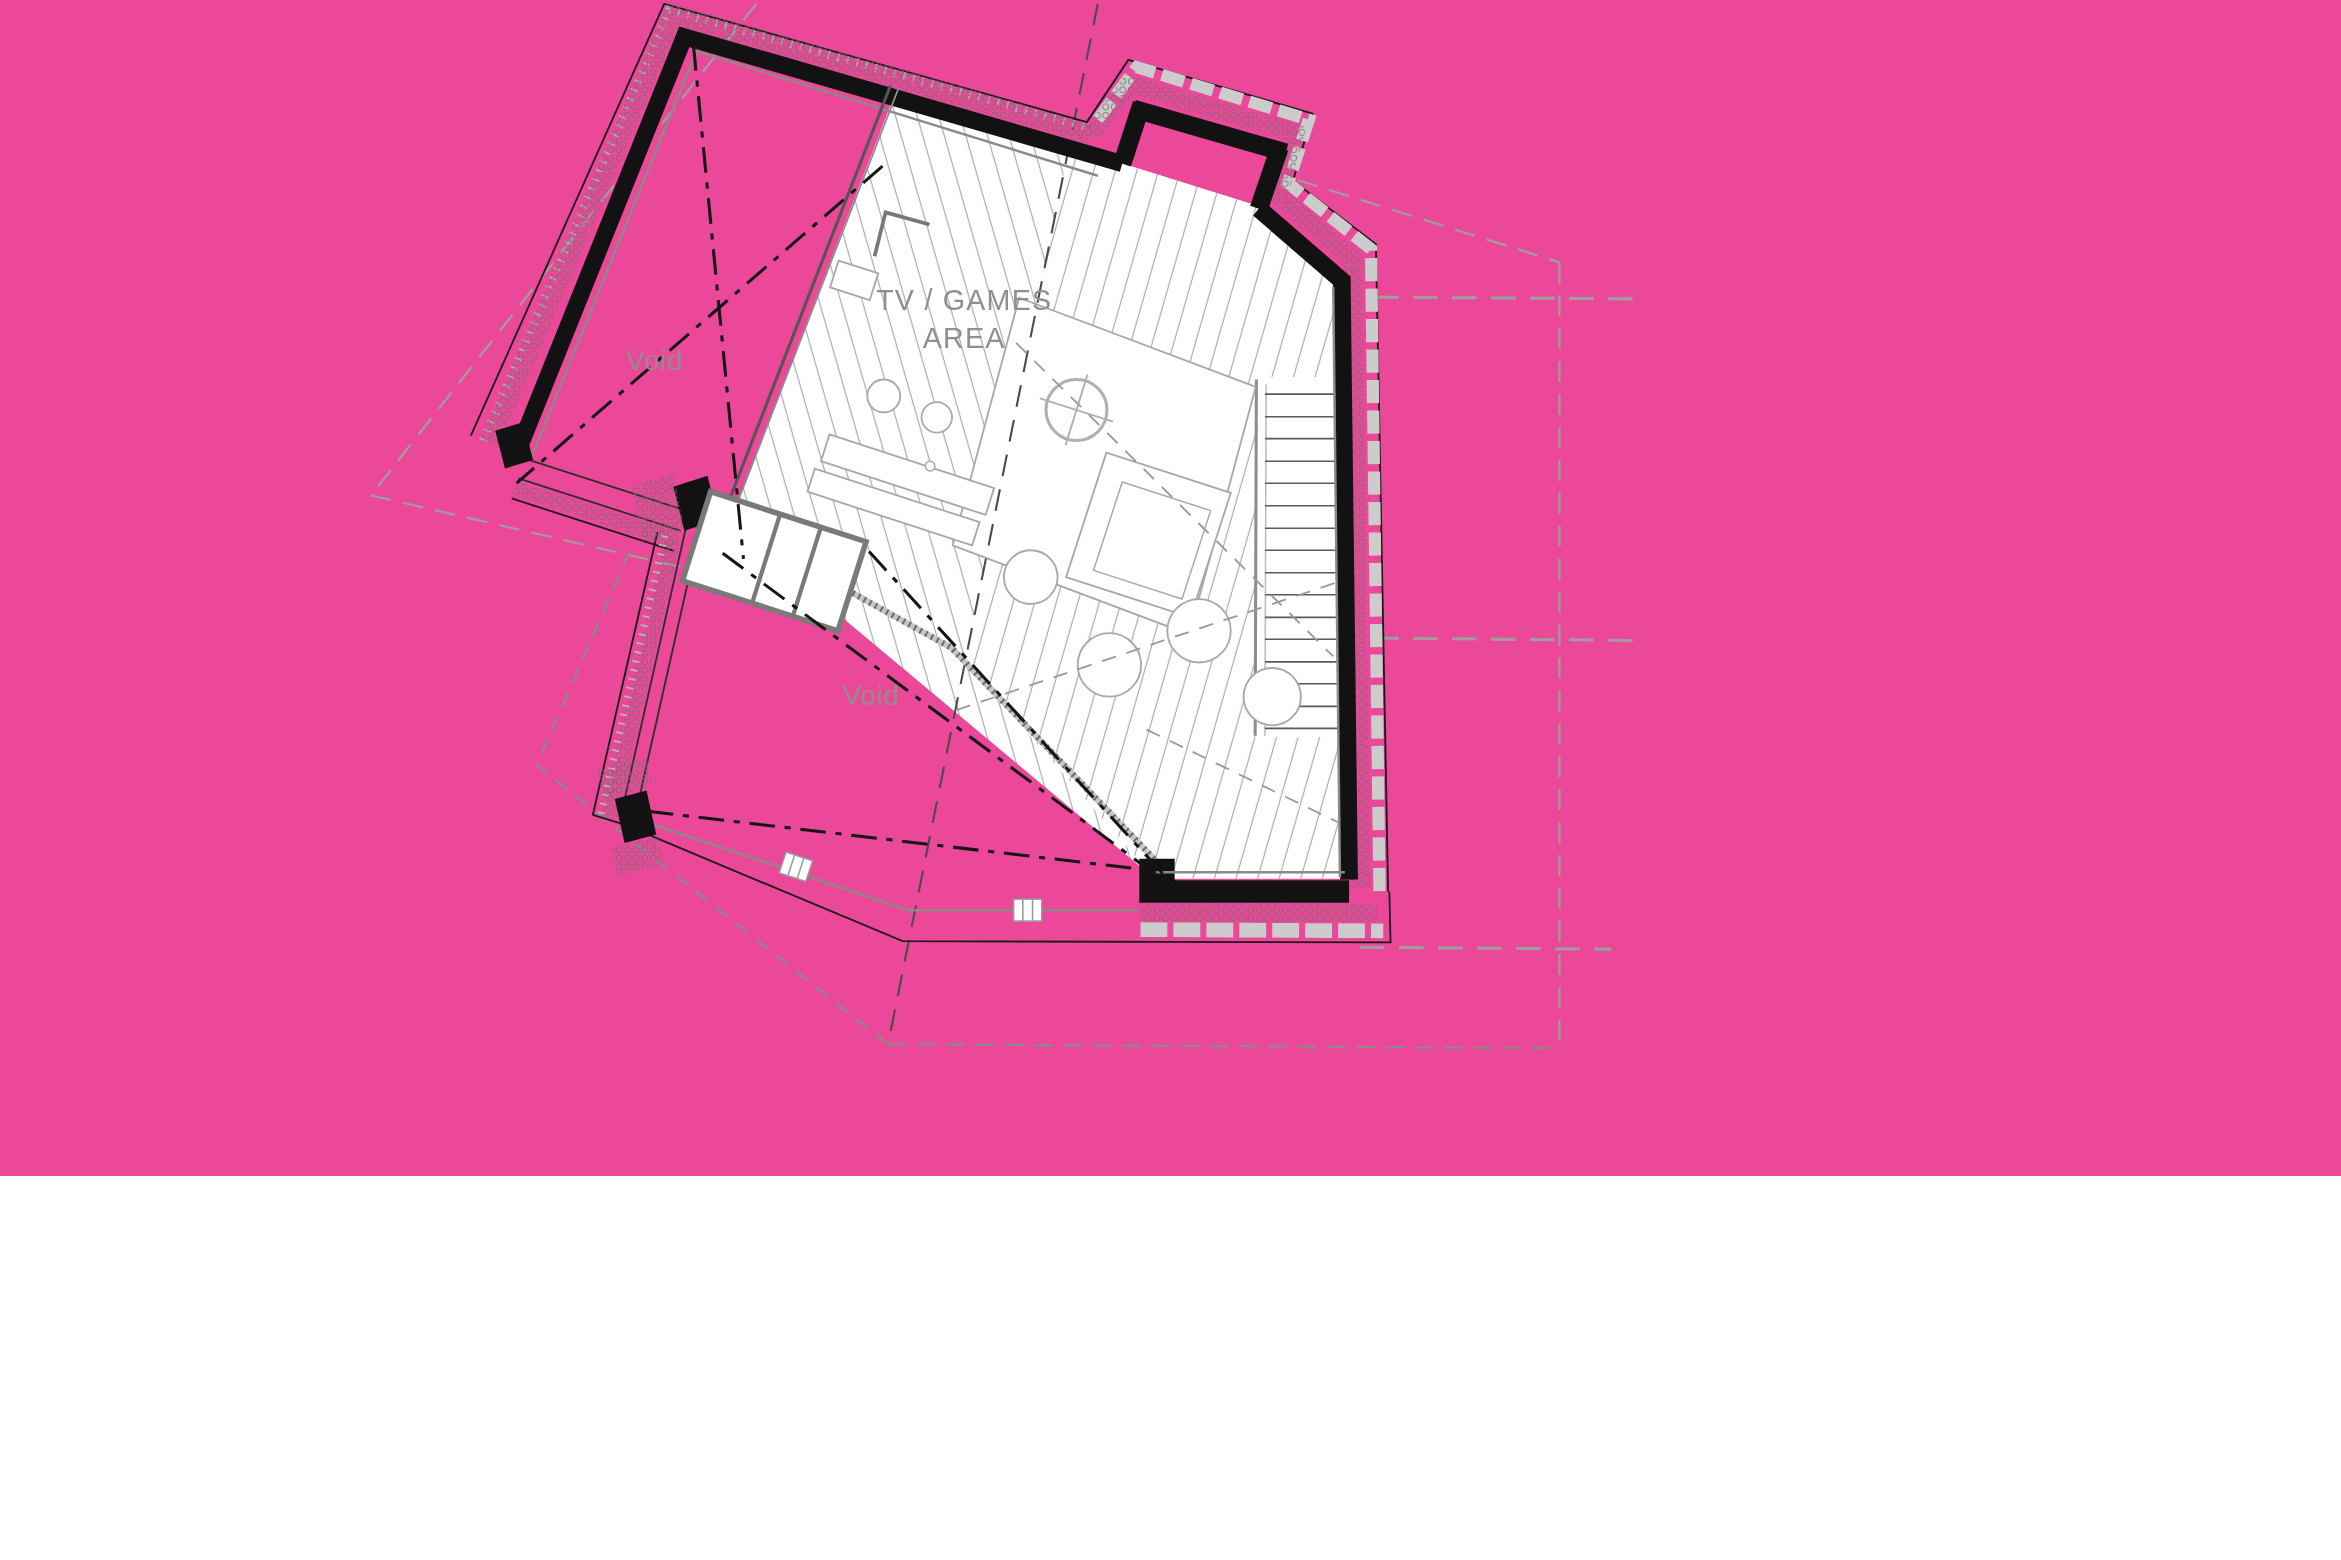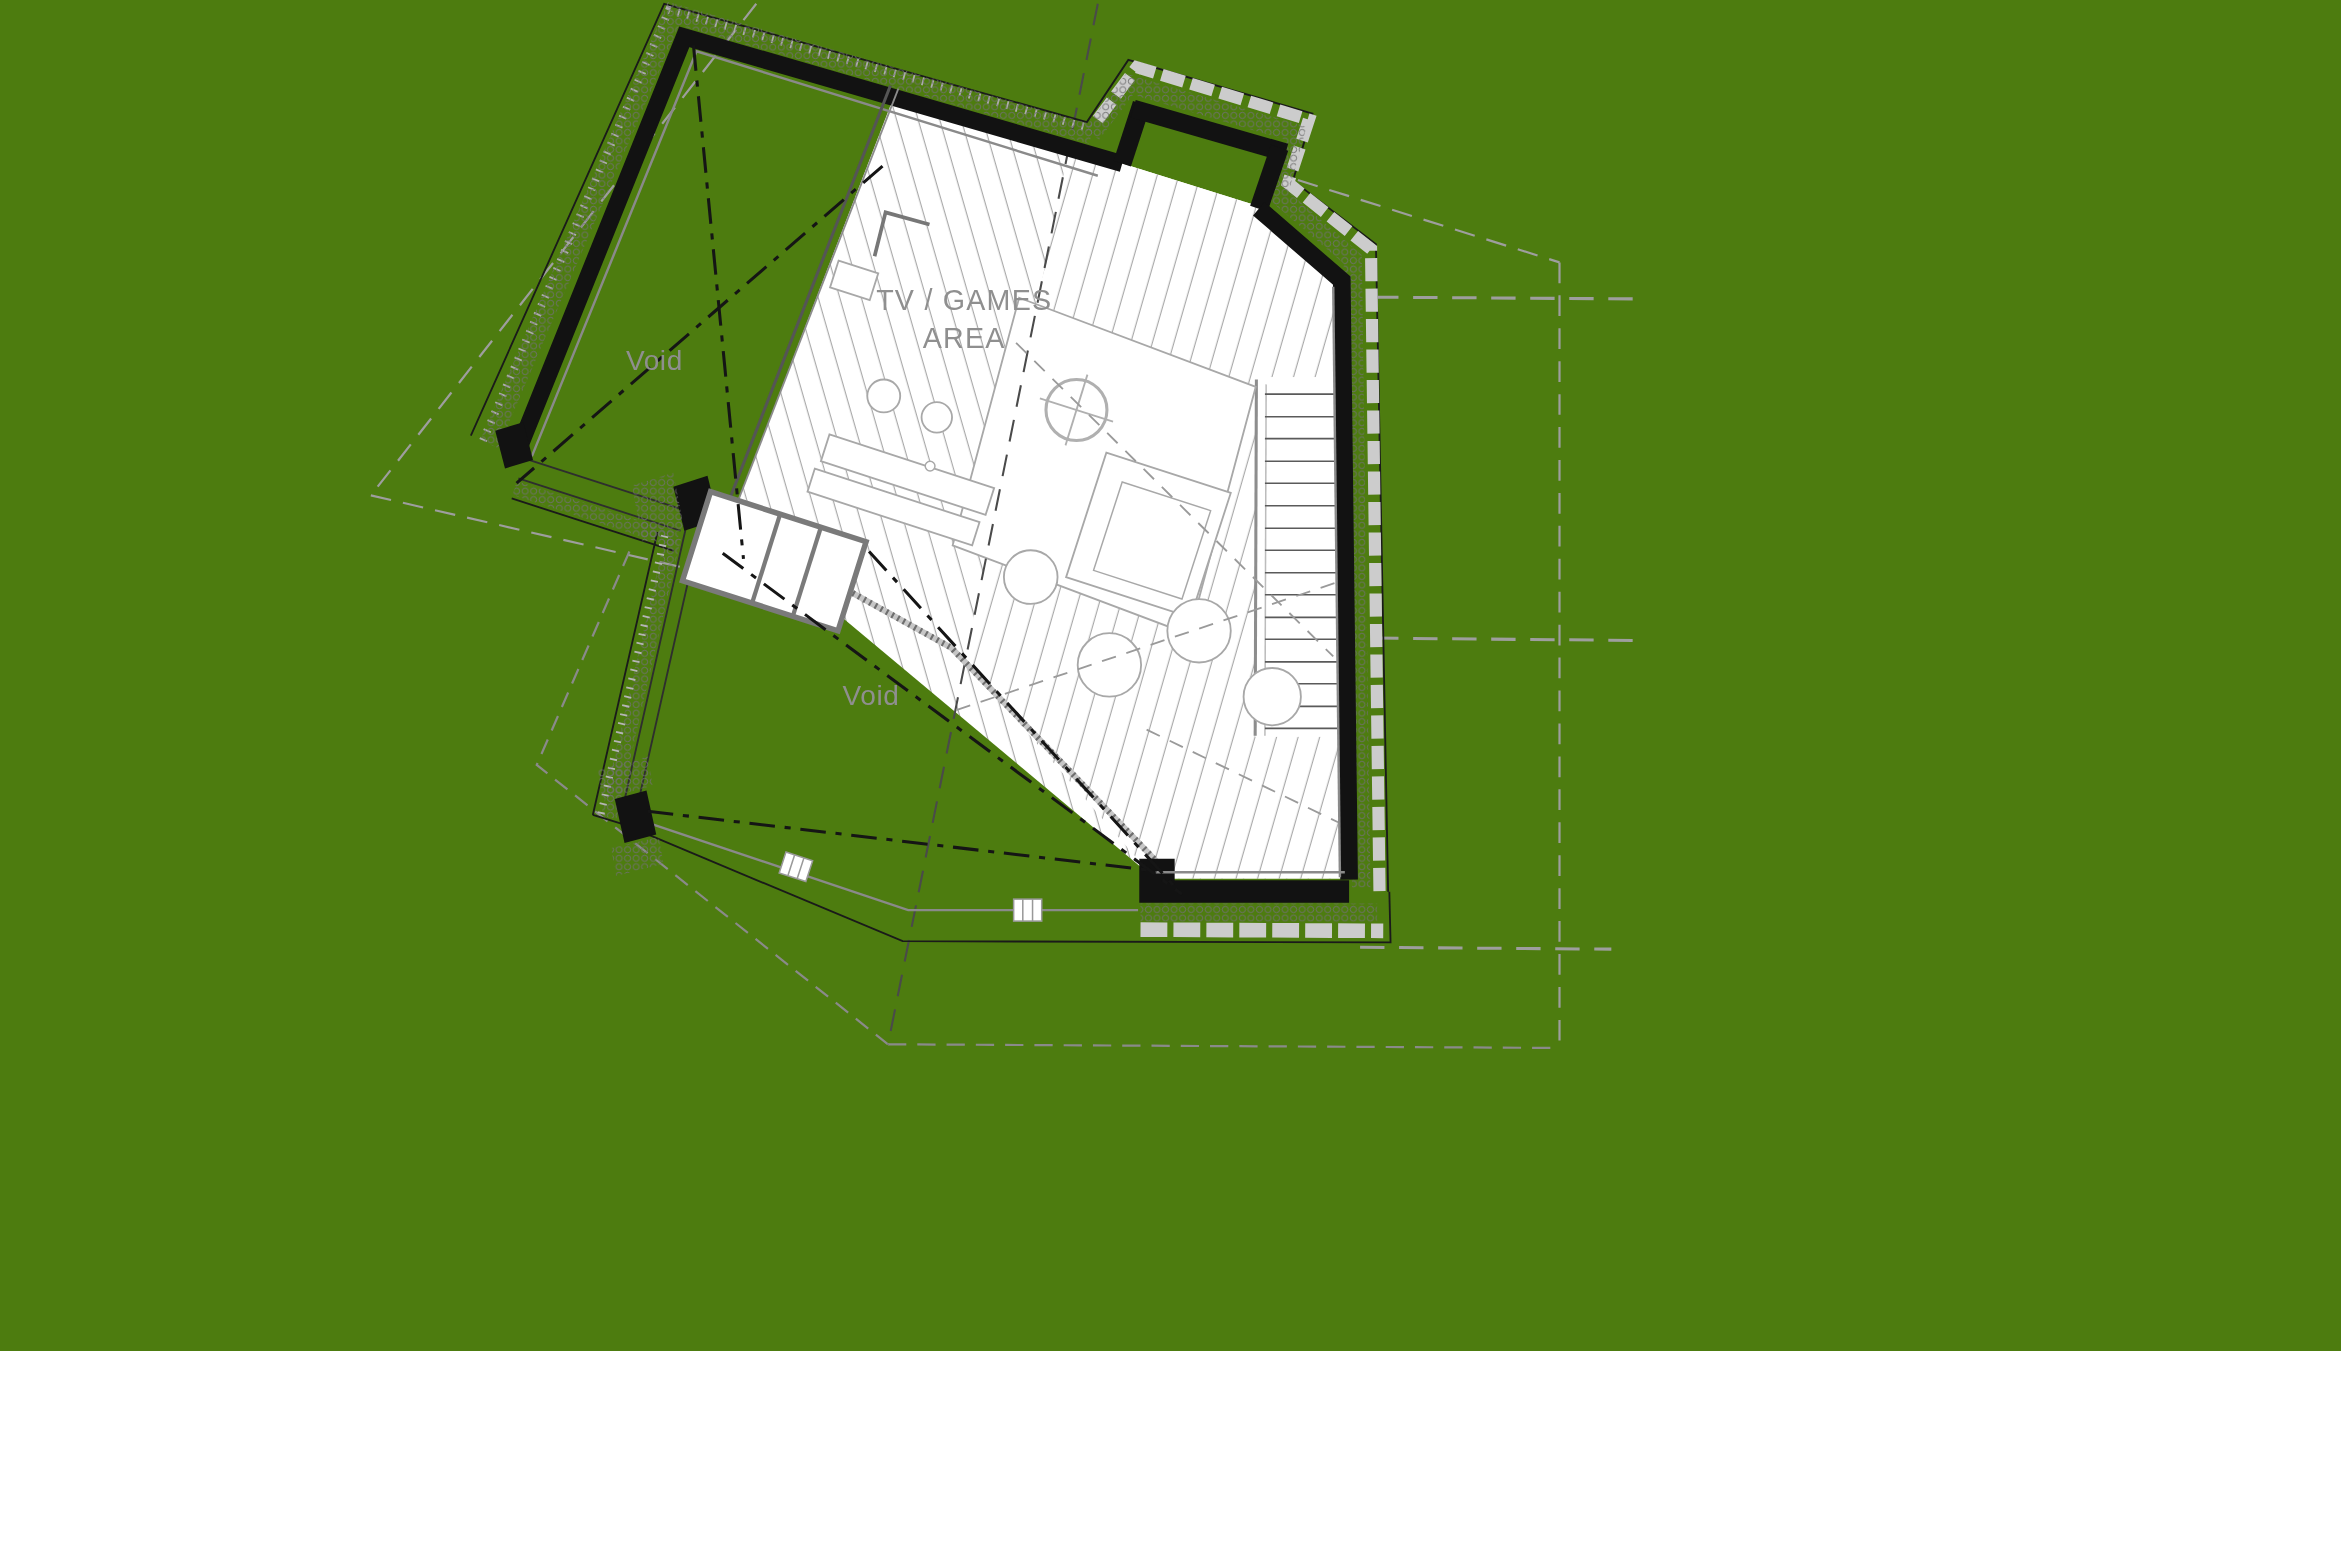--- a/index.html
+++ b/index.html
@@ -1,17 +1,17 @@
 <!DOCTYPE html>
 <html style="font-size:9.8px"><head>
 <meta charset="utf-8">
 <style>
   html,body{margin:0;padding:0;background:#ffffff;}
   body{font-family:"Liberation Sans", sans-serif;}
-  .page{position:relative;width:2342px;height:1351px;background:#4d7c0f;overflow:hidden;}
+  .page{position:relative;width:2342px;height:1176px;background:#ec4899;overflow:hidden;}
   svg{display:block;}
   text.room-label{font-family:"Liberation Sans", sans-serif;font-size:47px;letter-spacing:2px;}
   text.void-label{font-family:"Liberation Sans", sans-serif;font-size:46px;letter-spacing:1px;}
 </style>
 </head>
 <body>
 
 <div class="page">
 <svg width="2342" height="1561" viewBox="0 0 3840 2559">
   <defs>

